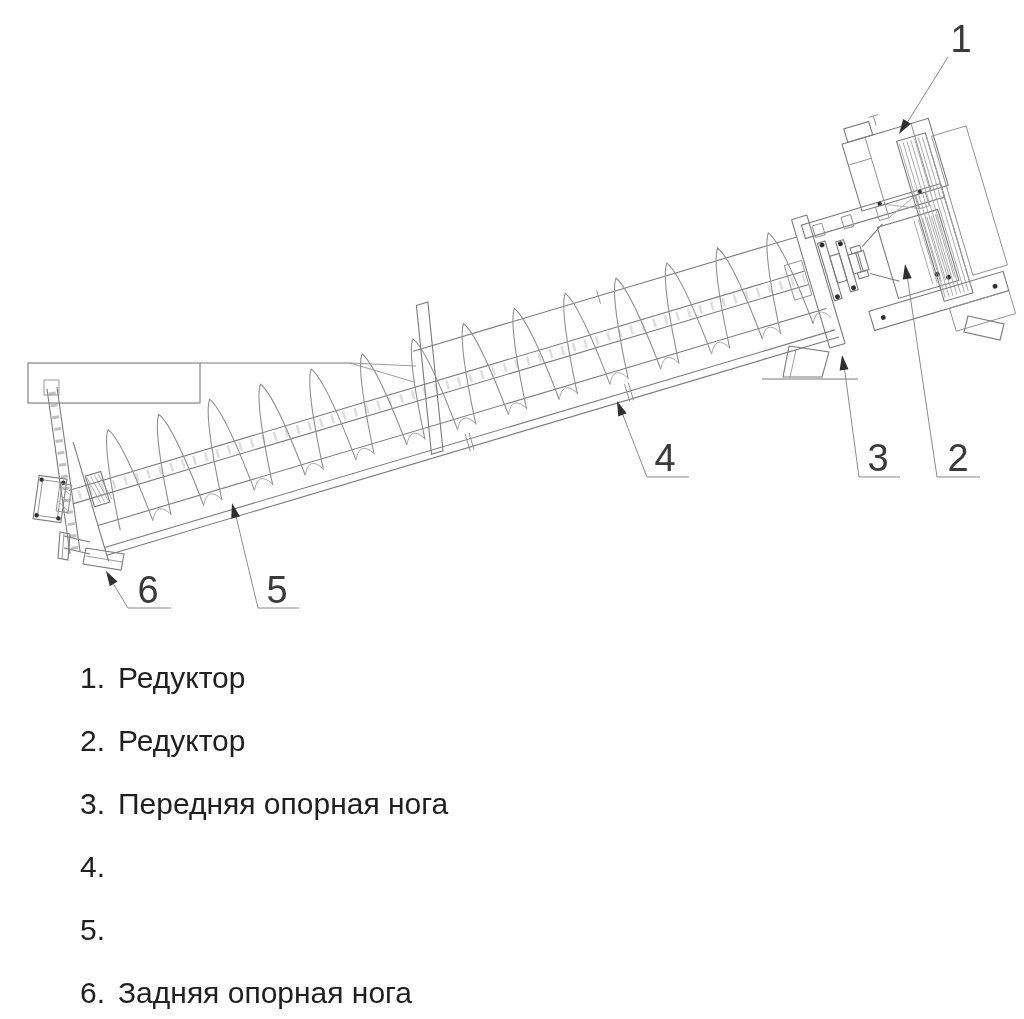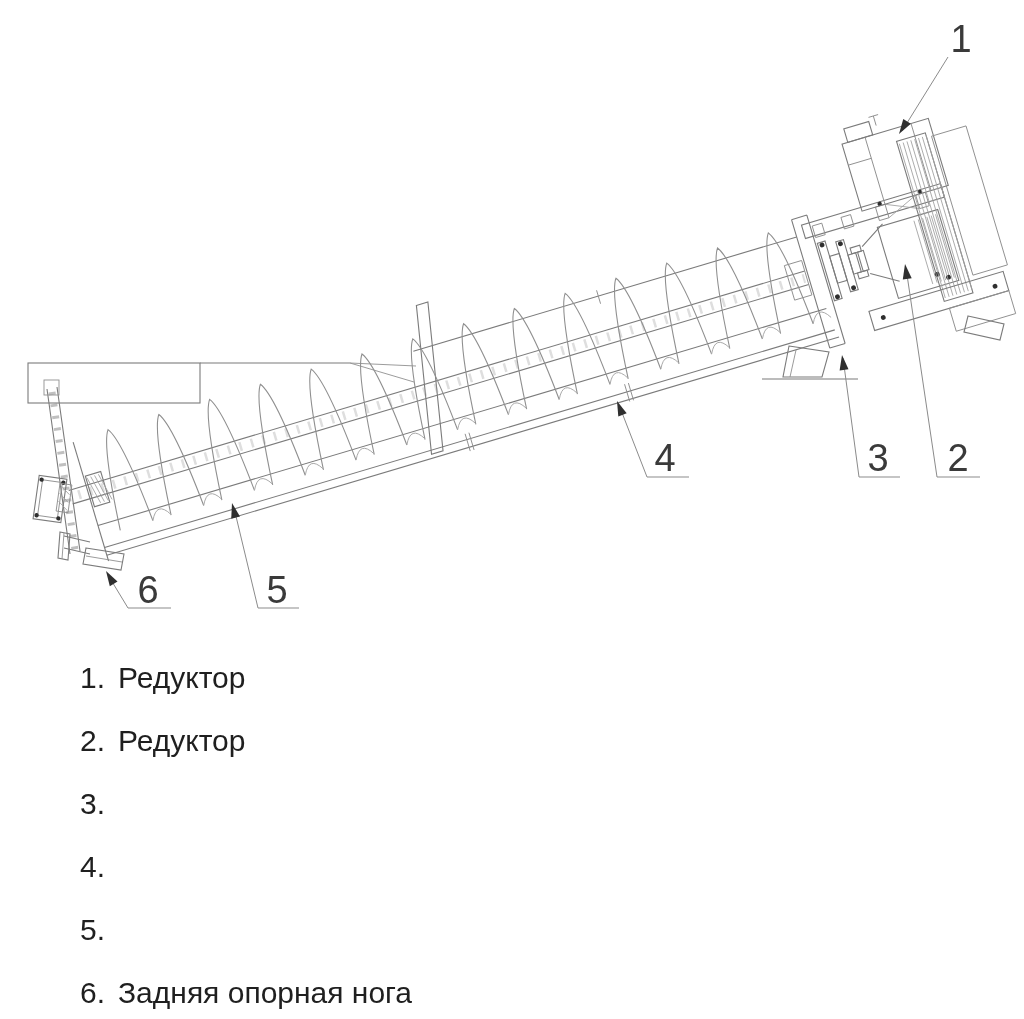--- a/index.html
+++ b/index.html
@@ -209,20 +209,21 @@
     <div class="legend-row">
       <span class="legend-num">1.</span>
       <span class="legend-label">Редуктор</span>
     </div>
     <div class="legend-row">
       <span class="legend-num">2.</span>
       <span class="legend-label">Редуктор</span>
     </div>
     <div class="legend-row">
       <span class="legend-num">3.</span>
+      <span class="legend-label">Передняя опорная нога</span>
     </div>
     <div class="legend-row">
       <span class="legend-num">4.</span>
     </div>
     <div class="legend-row">
       <span class="legend-num">5.</span>
     </div>
     <div class="legend-row">
       <span class="legend-num">6.</span>
       <span class="legend-label">Задняя опорная нога</span>

